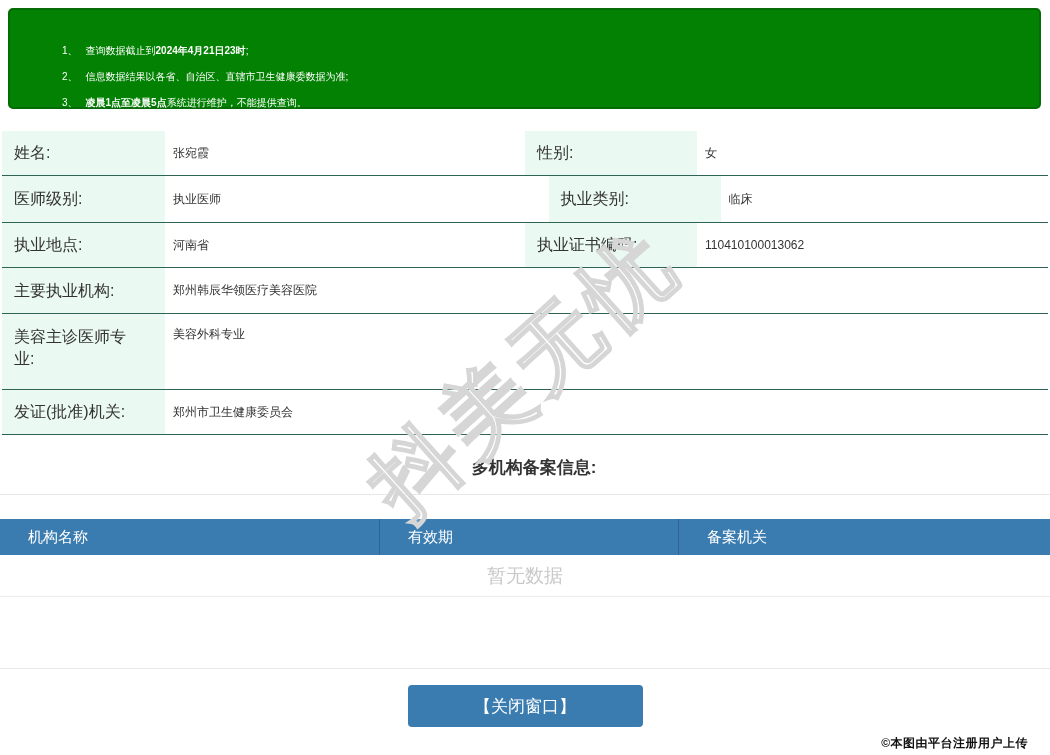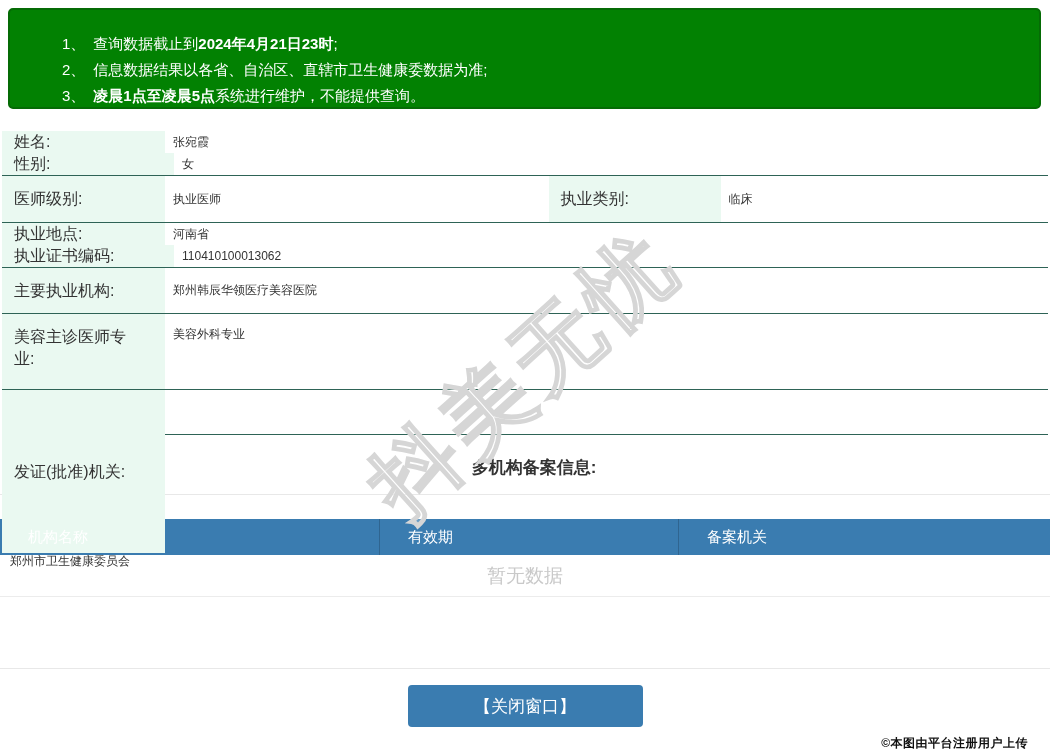--- a/index.html
+++ b/index.html
@@ -7,38 +7,38 @@
   body {
     width:1050px; height:755px; overflow:hidden; position:relative;
     font-family:"Liberation Sans","DejaVu Sans",sans-serif;
     color:#333;
   }
 
   
   .notice {
     margin:8px 9px 0 8px; height:101px; border-radius:5px;
     background:#028102; border:2px solid #056b05;
-    padding:21px 10px 0 52px; color:#fff; font-size:15px;
+    padding:28px 10px 0 52px; color:#fff; font-size:10px;
   }
   .notice-line { line-height:26px; white-space:nowrap; }
   .notice-line .num { margin-right:8px; }
   .notice-line b { font-weight:bold; }
 
   
   .profile { margin:22px 2px 0 2px; }
   .prow { display:flex; align-items:stretch; border-bottom:1px solid #2e6356; }
   .half { width:50%; display:flex; align-items:stretch; }
   .cell-label {
     width:163px; flex:0 0 163px; background:#eaf9f1;
     padding:0 28px 0 12px; font-size:16px; color:#333;
     display:flex; align-items:center; line-height:22px;
   }
   .half:last-child .cell-label { flex-basis:172px; width:172px; }
   .cell-value { flex:1; padding-left:8px; font-size:12px; display:flex; align-items:center; }
-  .r45 { height:45px;flex-direction:column; } .r47 { height:47px;gap:47px; } .r46 { height:46px; } .r76 { height:76px; }
+  .r45 { height:45px; } .r47 { height:47px;gap:47px; } .r46 { height:46px; } .r76 { height:76px; }
   .prow.tall .cell-label, .prow.tall .cell-value { align-items:flex-start; padding-top:12px; }
 
   
   .section-title { margin-top:21px; text-align:center; font-size:17px; font-weight:bold; color:#333;padding-left:18px; }
   .hr1 { margin-top:15px; border:0; border-top:1px solid #e8e8e8; }
   .hr2 { margin-top:71px; border:0; border-top:1px solid #e8e8e8; }
 
   
   .filing-header {
     margin-top:24px; height:36px; background:#3a7cb0; color:#fff;

